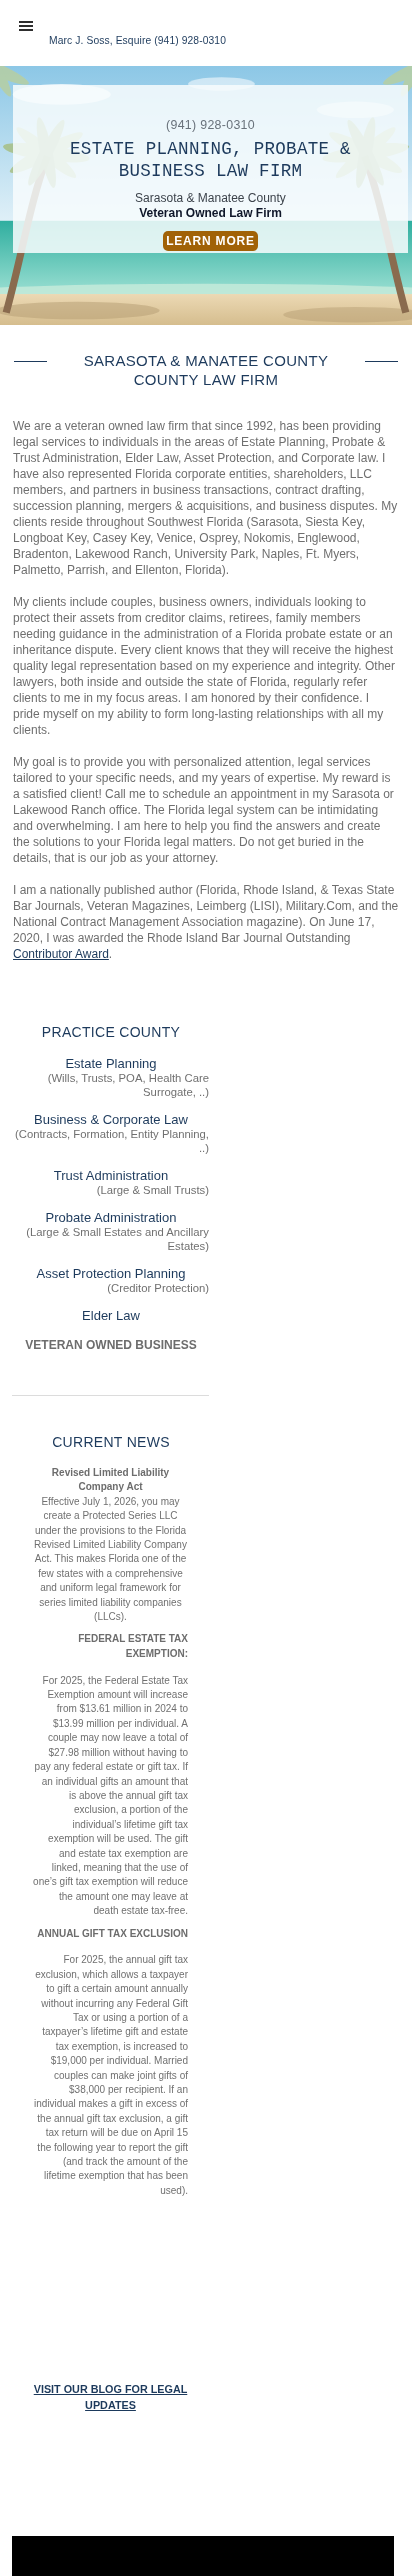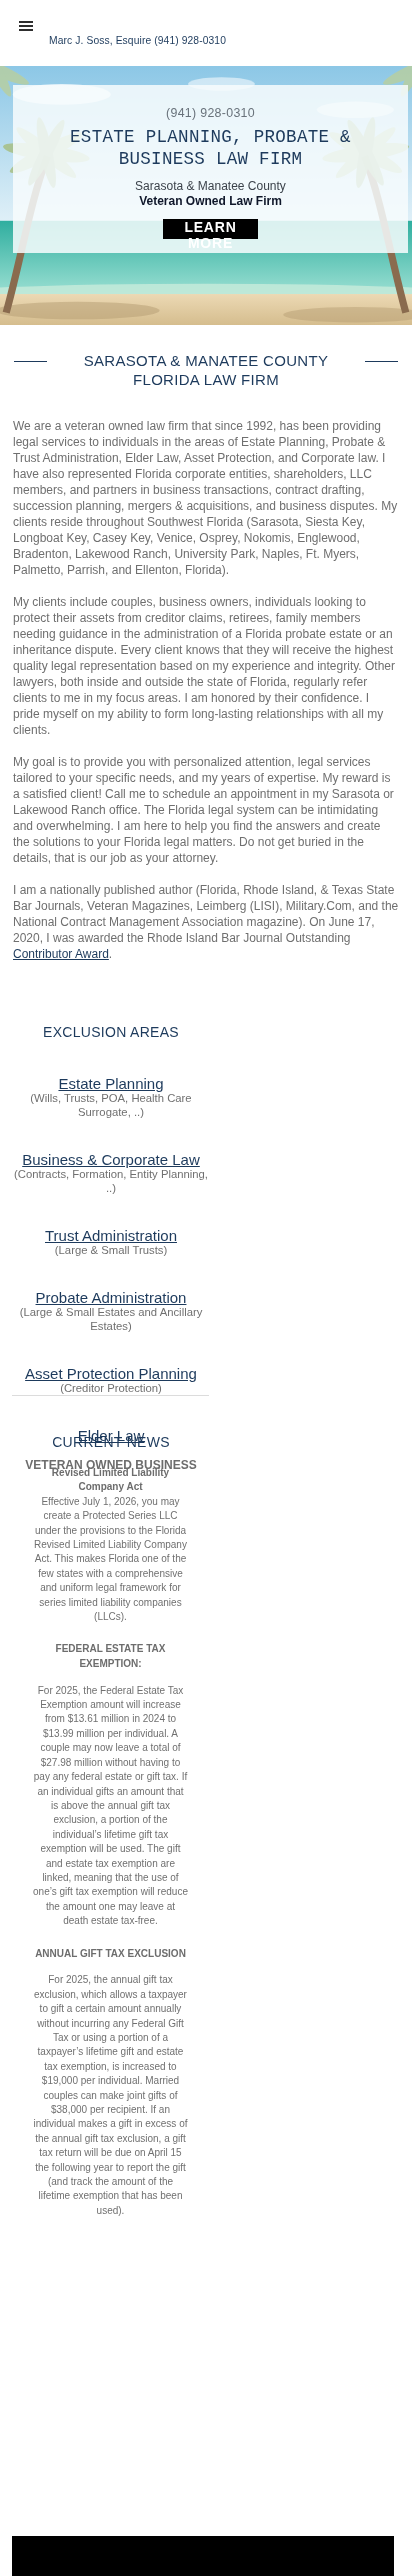--- a/index.html
+++ b/index.html
@@ -10,60 +10,60 @@
   
   .site-header { position:absolute; top:0; left:0; width:412px; height:64px; background:#ffffff; }
   .menu-btn { position:absolute; top:21px; left:19px; width:14px; height:10.3px; cursor:pointer; background:none; border:none; }
   .menu-btn span { display:block; width:14px; height:1.5px; background:#2e2e2e; margin-bottom:2.6px; }
   .brand { position:absolute; top:35px; left:49px; font-size:10.3px; color:#1d3a5c; letter-spacing:0.1px; text-decoration:none; }
 
   
   .hero { position:absolute; top:66px; left:0; width:412px; height:259px; overflow:hidden; }
   .hero-bg { position:absolute; top:0; left:0; width:412px; height:259px; display:block; }
   .hero-card { position:absolute; top:19px; left:13px; width:395px; height:168px;
-               background:rgba(247,251,253,0.86); text-align:center; padding-top:21px; }
+               background:rgba(247,251,253,0.86); text-align:center; padding-top:33px; }
   .hero-phone { font-size:12.4px; color:#69727b; letter-spacing:0.3px; }
   .hero-title { margin-top:7.2px; font-size:17.5px; line-height:21.6px; color:#1d3a5c; letter-spacing:0.3px;font-family:Liberation Mono, monospace; }
   .hero-sub   { margin-top:8.2px; font-size:12px; color:#3c434b; }
   .hero-tag   { margin-top:1.5px; font-size:12px; font-weight:bold; color:#0f172a; }
-  .cta { margin-top:10.8px; width:95px; height:20.6px; border:none; border-radius:0;
-         background:#000000; color:#ffffff; font-family:inherit; font-size:14px; font-weight:bold;
+  .cta { margin-top:10.8px; width:95px; height:20.6px; border:none; border-radius:5px;
+         background:#a16207; color:#ffffff; font-family:inherit; font-size:12px; font-weight:bold;
          letter-spacing:0.8px; cursor:pointer; }
 
   
   .intro { position:absolute; top:325px; left:0; width:412px; }
   .section-heading { font-size:15px; line-height:18.5px; color:#1d3a5c; font-weight:normal;
                      text-align:center; letter-spacing:0.3px; }
   .intro .section-heading { margin-top:27px; }
   .dash { position:absolute; top:36px; width:33px; border-top:1px solid #1d3a5c; }
   .dash-left  { left:14.4px; }
   .dash-right { right:14.4px; }
   .intro-body { margin:29px 13px 0 13px; }
   .intro-body p { font-size:12px; line-height:16px; color:#6f6f6f; margin-bottom:16px; }
   .text-link { color:#1d3a5c; text-decoration:underline; cursor:pointer; }
 
   
   .practice { position:absolute; top:1023px; left:13px; width:196px; text-align:center; }
   .practice .section-heading { font-size:14px; margin-bottom:15.5px; }
   .pa-item { margin-bottom:14px; }
-  .pa-link { display:inline-block; font-size:15px; line-height:14px; color:#1d3a5c;
-             text-decoration:underline; cursor:pointer;margin-top:20px; }
-  .pa-desc { font-size:11.3px; line-height:14px; color:#707070; }
+  .pa-link { display:inline-block; font-size:13px; line-height:14px; color:#1d3a5c;
+             cursor:pointer; }
+  .pa-desc { font-size:11.3px; line-height:14px; color:#707070;text-align:right; }
   .pa-desc:empty { display:none; }
   .veteran-label { margin-top:0; font-size:12px; line-height:16px; font-weight:bold; color:#6d6d6d; }
 
   .divider { position:absolute; top:1395px; left:12.4px; width:197px; border-top:0.5px solid #dcdcdc; }
 
   
   .news-heading { position:absolute; top:1433px; left:13px; width:196px; }
   .news-heading .section-heading { font-size:14px; }
   .news-col { position:absolute; top:1466px; left:33px; width:155px; text-align:center; }
   .news-title { font-size:10px; line-height:14.4px; font-weight:bold; color:#6d6d6d; }
   .news-body  { font-size:10px; line-height:14.4px; color:#707070; }
-  .news-item + .news-item { margin-top:18px; }
+  .news-item + .news-item { margin-top:8px;text-align:right; }
   .news-item:not(:first-child) .news-body { margin-top:12.4px; }
   .blog-link-wrap { position:absolute; top:2381px; left:33px; width:155px; text-align:center; }
   .blog-link { font-size:10.8px; line-height:16px; font-weight:bold; color:#1d3a5c;
                text-decoration:underline; cursor:pointer; display:inline-block; }
 
   
   .blackbox { position:absolute; background:#000; }
 </style>
 </head>
 <body>
@@ -137,34 +137,34 @@
       </div>
       <div class="hero-sub">Sarasota &amp; Manatee County</div>
       <div class="hero-tag">Veteran Owned Law Firm</div>
       <button class="cta">LEARN MORE</button>
     </div>
   </section>
 
   <section class="intro">
     <h2 class="section-heading">
       <span>SARASOTA &amp; MANATEE COUNTY</span><br>
-      <span>FLORIDA LAW FIRM</span>
+      <span>COUNTY LAW FIRM</span>
     </h2>
     <div class="dash dash-left"></div>
     <div class="dash dash-right"></div>
     <div class="intro-body">
       <p>We are a veteran owned law firm that since 1992, has been providing legal services to individuals in the areas of Estate Planning, Probate &amp; Trust Administration, Elder Law, Asset Protection, and Corporate law.  I have also represented Florida corporate entities, shareholders, LLC members, and partners in business transactions, contract drafting, succession planning, mergers &amp; acquisitions, and business disputes. My clients reside throughout Southwest Florida (Sarasota, Siesta Key, Longboat Key, Casey Key, Venice, Osprey, Nokomis, Englewood, Bradenton, Lakewood Ranch, University Park, Naples, Ft. Myers, Palmetto, Parrish, and Ellenton, Florida).</p>
       <p>My clients include couples, business owners, individuals looking to protect their assets from creditor claims, retirees, family members needing guidance in the administration of a Florida probate estate or an inheritance dispute.  Every client knows that they will receive the highest quality legal representation based on my experience and integrity. Other lawyers, both inside and outside the state of Florida, regularly refer clients to me in my focus areas. I am honored by their confidence. I pride myself on my ability to form long-lasting relationships with all my clients.</p>
       <p>My goal is to provide you with personalized attention, legal services tailored to your specific needs, and my years of expertise. My reward is a satisfied client! Call me to schedule an appointment in my Sarasota or Lakewood Ranch office.  The Florida legal system can be intimidating and overwhelming. I am here to help you find the answers and create the solutions to your Florida legal matters. Do not get buried in the details, that is our job as your attorney.</p>
       <p><span>I am a nationally published author (Florida, Rhode Island, &amp; Texas State Bar Journals, Veteran Magazines, Leimberg (LISI), Military.Com, and the National Contract Management Association magazine). On June 17, 2020, I was awarded the Rhode Island Bar Journal Outstanding </span><a class="text-link">Contributor Award</a><span>.</span></p>
     </div>
   </section>
 
   <section class="practice">
-    <h2 class="section-heading">EXCLUSION AREAS</h2>
+    <h2 class="section-heading">PRACTICE COUNTY</h2>
     <div class="pa-item">
       <a class="pa-link">Estate Planning</a>
       <div class="pa-desc">(Wills, Trusts, POA, Health Care Surrogate, ..)</div>
     </div>
     <div class="pa-item">
       <a class="pa-link">Business &amp; Corporate Law</a>
       <div class="pa-desc">(Contracts, Formation, Entity Planning, ..)</div>
     </div>
     <div class="pa-item">
       <a class="pa-link">Trust Administration</a>
@@ -197,17 +197,20 @@
     </div>
     <div class="news-item">
       <div class="news-title">FEDERAL ESTATE TAX EXEMPTION:</div>
       <div class="news-body">For 2025, the Federal Estate Tax Exemption amount will increase from $13.61 million in 2024 to $13.99 million per individual. A couple may now leave a total of $27.98 million without having to pay any federal estate or gift tax. If an individual gifts an amount that is above the annual gift tax exclusion, a portion of the individual’s lifetime gift tax exemption will be used. The gift and estate tax exemption are linked, meaning that the use of one’s gift tax exemption will reduce the amount one may leave at death estate tax-free.</div>
     </div>
     <div class="news-item">
       <div class="news-title">ANNUAL GIFT TAX EXCLUSION</div>
       <div class="news-body">For 2025, the annual gift tax exclusion, which allows a taxpayer to gift a certain amount annually without incurring any Federal Gift Tax or using a portion of a taxpayer’s lifetime gift and estate tax exemption, is increased to $19,000 per individual. Married couples can make joint gifts of $38,000 per recipient. If an individual makes a gift in excess of the annual gift tax exclusion, a gift tax return will be due on April 15 the following year to report the gift (and track the amount of the lifetime exemption that has been used).</div>
     </div>
   </section>
+  <div class="blog-link-wrap">
+    <a class="blog-link">VISIT OUR BLOG FOR LEGAL UPDATES</a>
+  </div>
 
   <div class="blackbox" style="top:2536px; left:12px; width:382px; height:41px;"></div>
 
 </div>
 
 
 </body></html>

